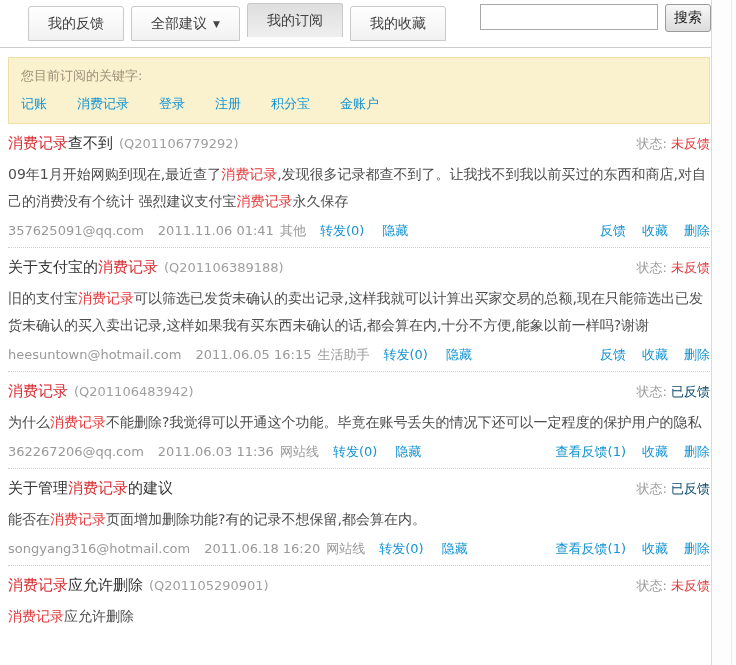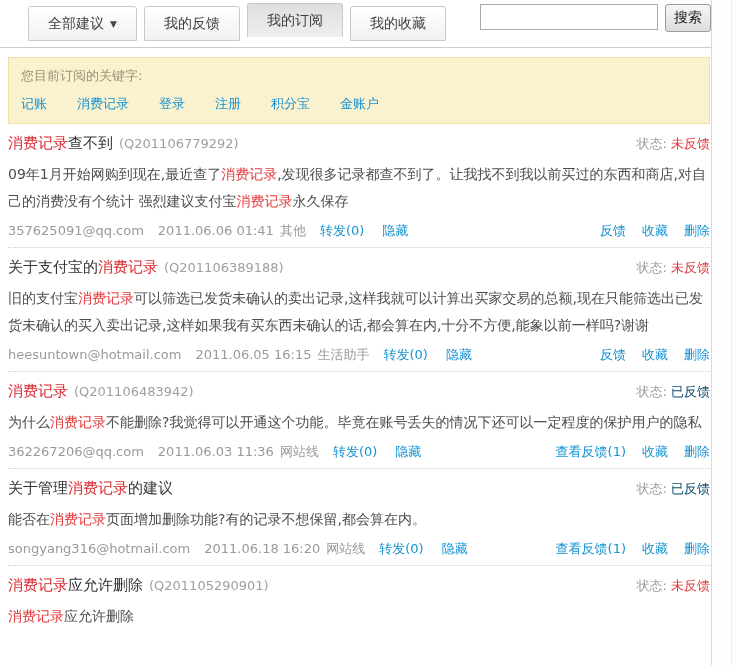--- a/index.html
+++ b/index.html
@@ -76,22 +76,22 @@
   .actions{margin-left:auto;}
   .actions a{margin-left:16px;}
 </style>
 </head>
 <body>
 
 <div class="page">
 
   <div class="tabbar">
     <div class="tabs" id="tabs">
+        <div class="tab"><span class="tab-label">我的反馈</span></div>
         <div class="tab has-dd"><span class="tab-label">全部建议</span><span class="arrow">▼</span></div>
-        <div class="tab"><span class="tab-label">我的反馈</span></div>
         <div class="tab active"><span class="tab-label">我的订阅</span></div>
         <div class="tab"><span class="tab-label">我的收藏</span></div>
       </div>
     <div class="search">
       <input type="text" value="" style="">
       <button type="button">搜索</button>
     </div>
   </div>
 
   <div class="subscribe">
@@ -102,21 +102,21 @@
   <div class="list" id="list">
       <div class="item">
     <div class="title-row">
       <span class="title"><span class="red">消费记录</span><span>查不到</span></span>
       <span class="fid">(Q201106779292)</span>
       <span class="status"><span class="st-label">状态:</span> <span class="st-value st-pending">未反馈</span></span>
     </div>
     <div class="body"><span>09年1月开始网购到现在,最近查了</span><span class="red">消费记录</span><span>,发现很多记录都查不到了。让我找不到我以前买过的东西和商店,对自己的消费没有个统计 强烈建议支付宝</span><span class="red">消费记录</span><span>永久保存</span></div>
     <div class="meta">
       <span class="email">357625091@qq.com</span>
-      <span class="date">2011.06.06 01:41</span>
+      <span class="date">2011.11.06 01:41</span>
       <span class="cat">其他</span>
       <a href="#" class="forward">转发(0)</a>
       <a href="#" class="hide">隐藏</a>
       <span class="actions"><a href="#">反馈</a><a href="#">收藏</a><a href="#">删除</a></span>
     </div>
   </div>
       <div class="item">
     <div class="title-row">
       <span class="title"><span>关于支付宝的</span><span class="red">消费记录</span></span>
       <span class="fid">(Q201106389188)</span>

